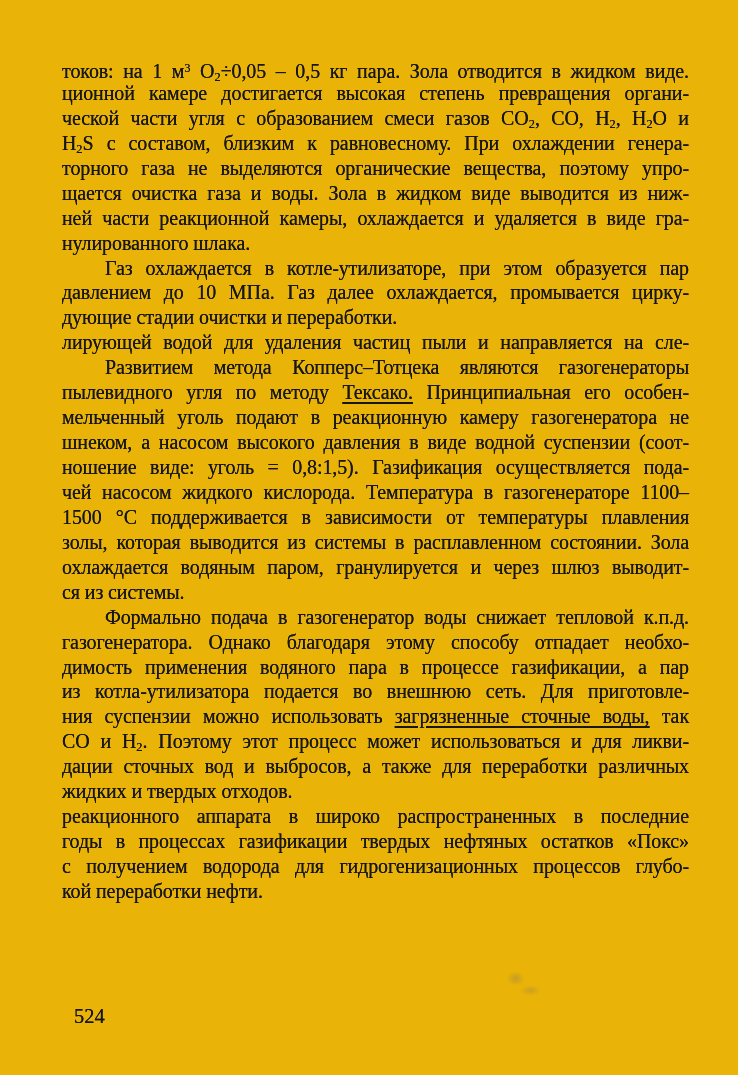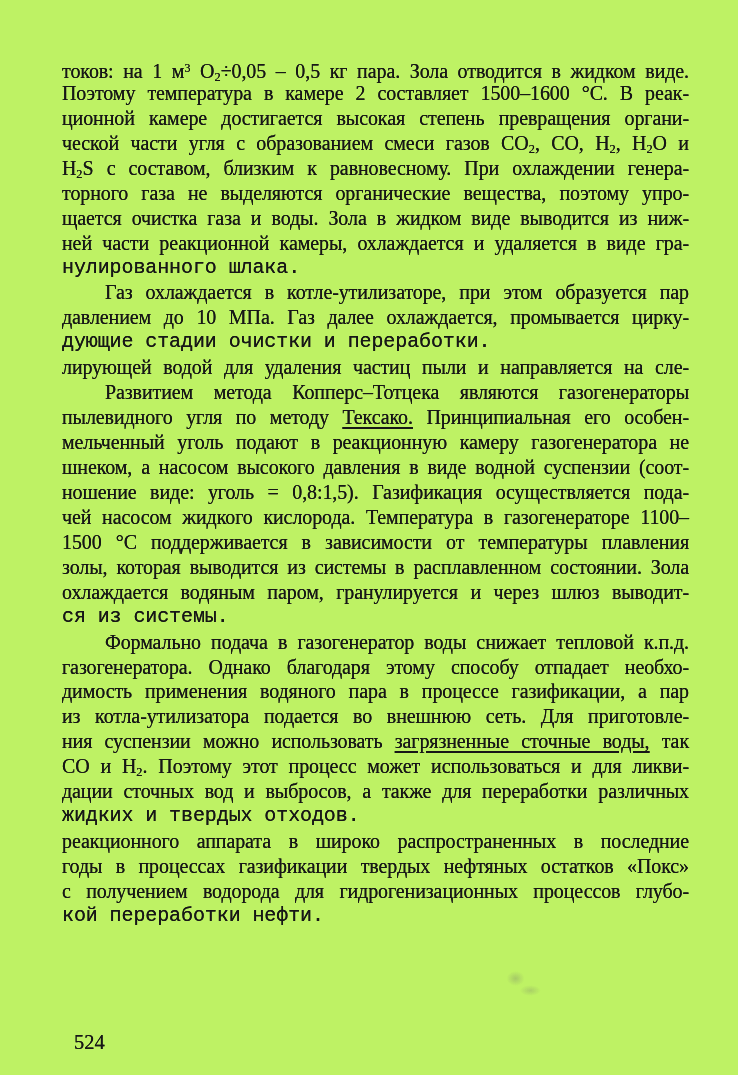--- a/index.html
+++ b/index.html
@@ -4,21 +4,21 @@
 <style>
   html, body {
     margin: 0;
     padding: 0;
     background: #ffffff;
   }
   .page {
     position: relative;
     width: 738px;
     height: 1075px;
-    background: #bef264;
+    background: #eab308;
     font-family: "Liberation Serif", "DejaVu Serif", serif;
     color: #171717;
     overflow: hidden;
     text-shadow: 0 0 0.45px currentColor; 
   }
   .text-block {
     position: absolute;
     left: 62px;
     top: 56px;
     width: 627px;
@@ -28,21 +28,20 @@
     font-size: 20px;
     line-height: 24.95px;
     height: 24.95px;
     text-align: justify;
     text-align-last: justify;
     white-space: normal;
     letter-spacing: -0.1px;
   }
   .line.par-end {
     text-align-last: left;
-    font-family: Liberation Mono, monospace;
   }
   .line.indent {
     text-indent: 43px;
   }
   .u {
     text-decoration: underline;
     text-decoration-thickness: 1.5px;
     text-underline-offset: 3px;
     margin-top: 20px;
   }
@@ -55,21 +54,20 @@
     font-size: 0.6em;
     vertical-align: 0.5em;
     letter-spacing: 0;
   }
   .page-number {
     position: absolute;
     left: 74px;
     top: 1003px;
     font-size: 20.5px;
     line-height: 26px;
-    margin-top: 26px;
   }
   .artifact {
     position: absolute;
     left: 503px;
     top: 968px;
     width: 42px;
     height: 30px;
     background:
       radial-gradient(closest-side at 30% 35%, rgba(110,110,110,0.30), rgba(110,110,110,0) 70%),
       radial-gradient(closest-side at 65% 75%, rgba(110,110,110,0.25), rgba(110,110,110,0) 70%);
@@ -77,21 +75,20 @@
     pointer-events: none;
   }
 </style>
 </head>
 <body>
 
 <div class="page">
   <div class="text-block">
       <div class="paragraph">
         <div class="line"><span>токов: на 1 м</span><span class="sp">3</span><span> О</span><span class="sb">2</span><span>÷0,05 – 0,5 кг пара. Зола отводится в жидком виде.</span></div>
-        <div class="line"><span>Поэтому температура в камере 2 составляет 1500–1600 °С. В реак-</span></div>
         <div class="line"><span>ционной камере достигается высокая степень превращения органи-</span></div>
         <div class="line"><span>ческой части угля с образованием смеси газов СО</span><span class="sb">2</span><span>, СО, Н</span><span class="sb">2</span><span>, Н</span><span class="sb">2</span><span>О и</span></div>
         <div class="line"><span>H</span><span class="sb">2</span><span>S с составом, близким к равновесному. При охлаждении генера-</span></div>
         <div class="line"><span>торного газа не выделяются органические вещества, поэтому упро-</span></div>
         <div class="line"><span>щается очистка газа и воды. Зола в жидком виде выводится из ниж-</span></div>
         <div class="line"><span>ней части реакционной камеры, охлаждается и удаляется в виде гра-</span></div>
         <div class="line par-end"><span>нулированного шлака.</span></div>
       </div>
       <div class="paragraph">
         <div class="line indent"><span>Газ охлаждается в котле-утилизаторе, при этом образуется пар</span></div>

